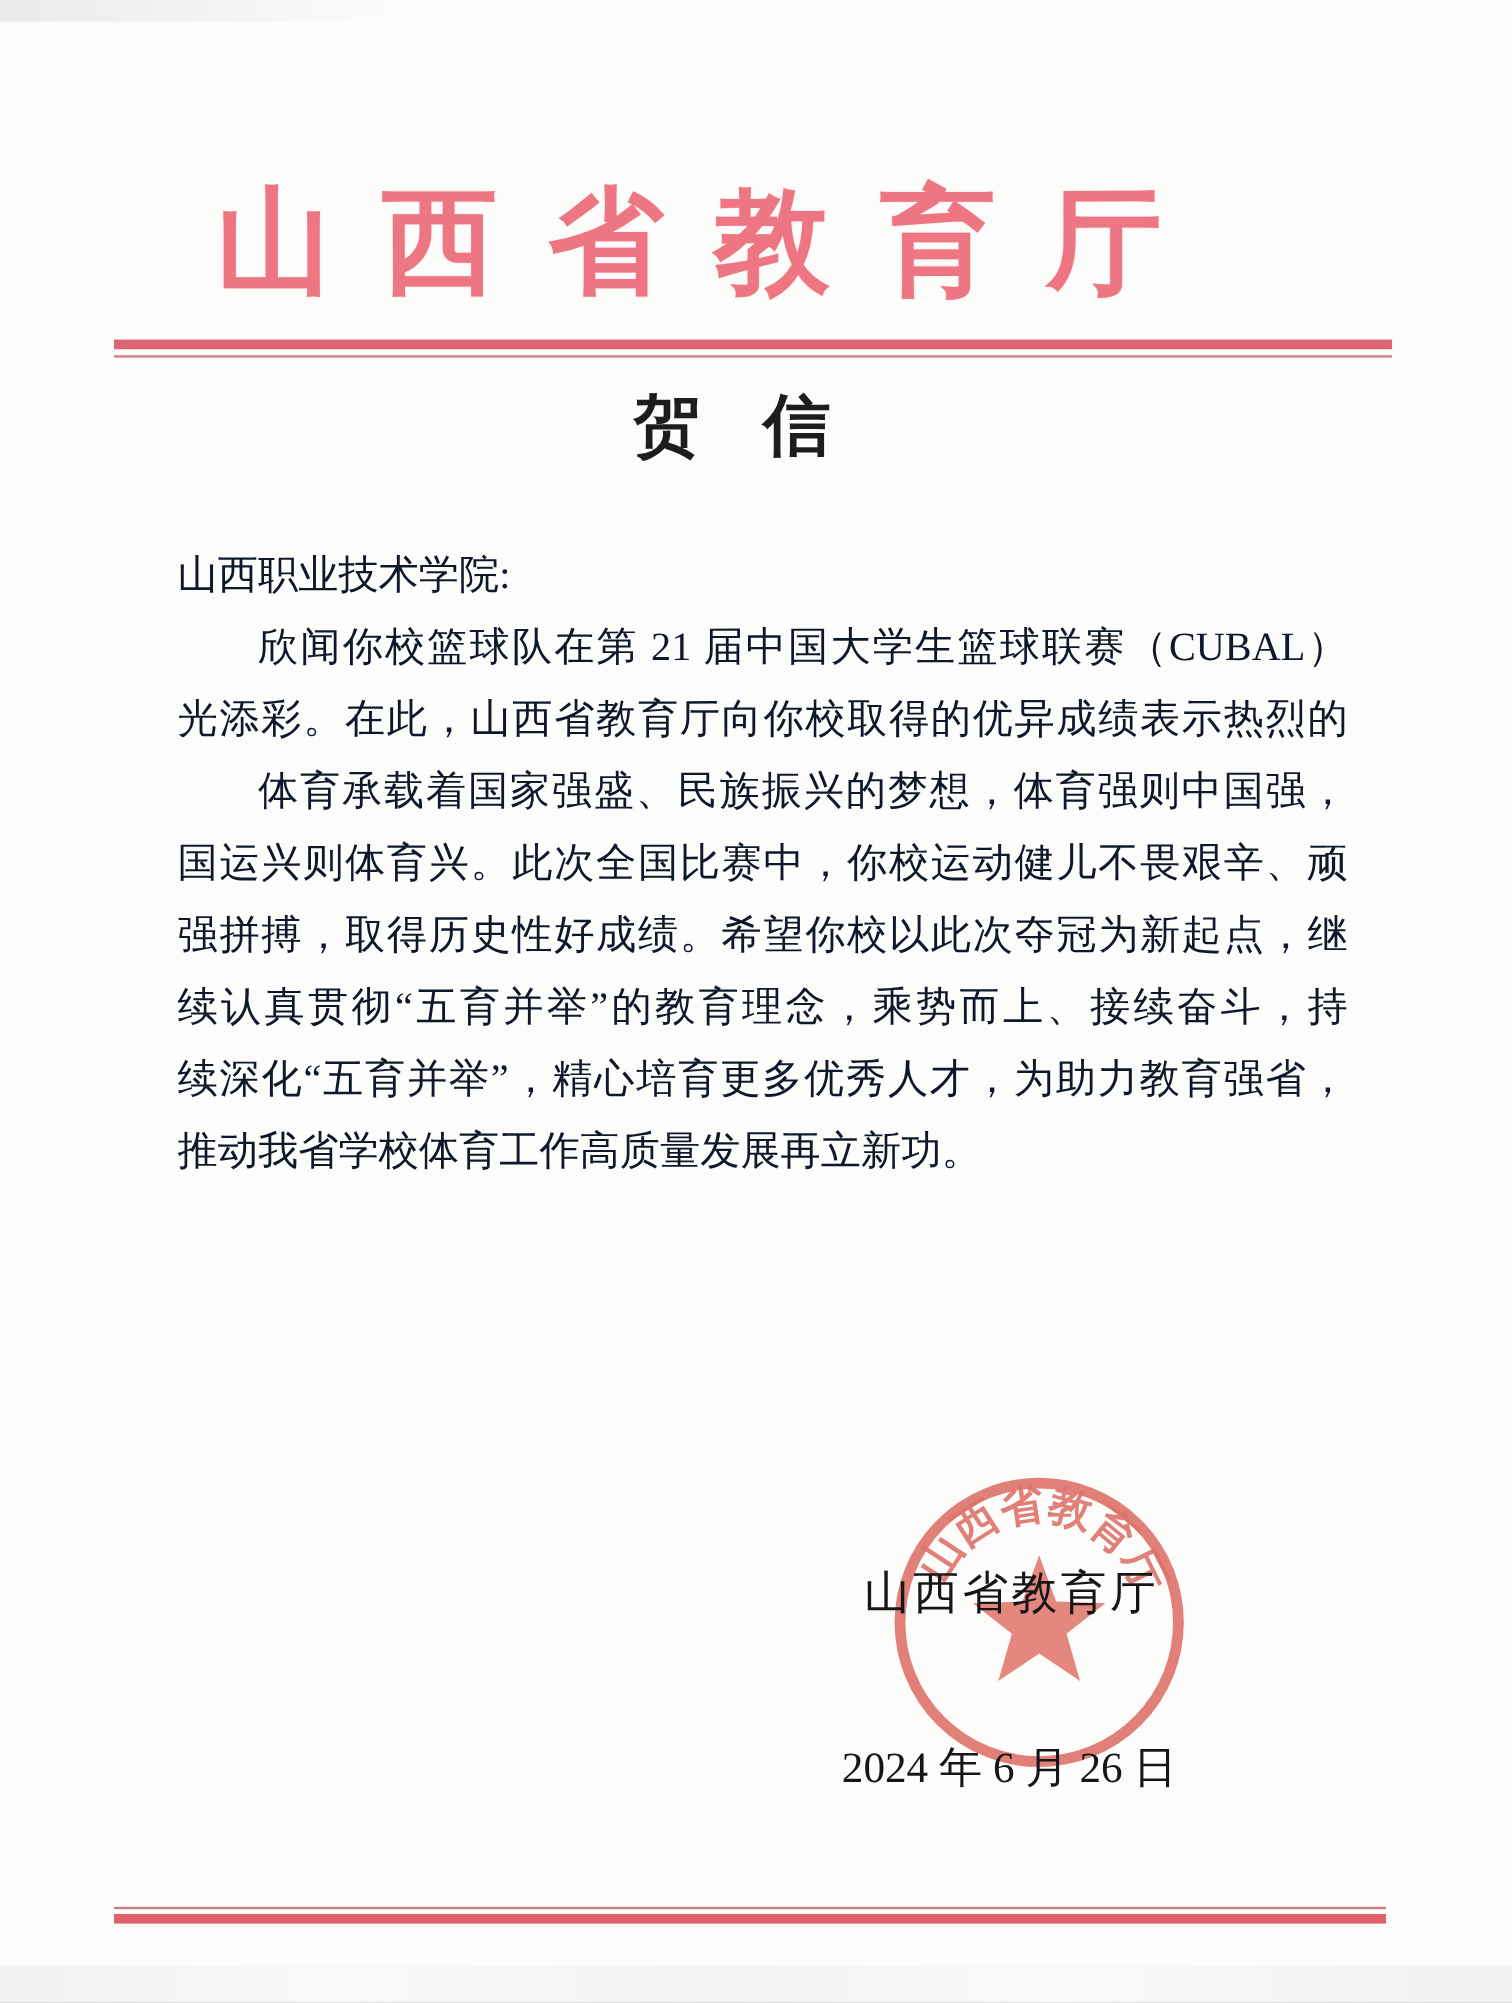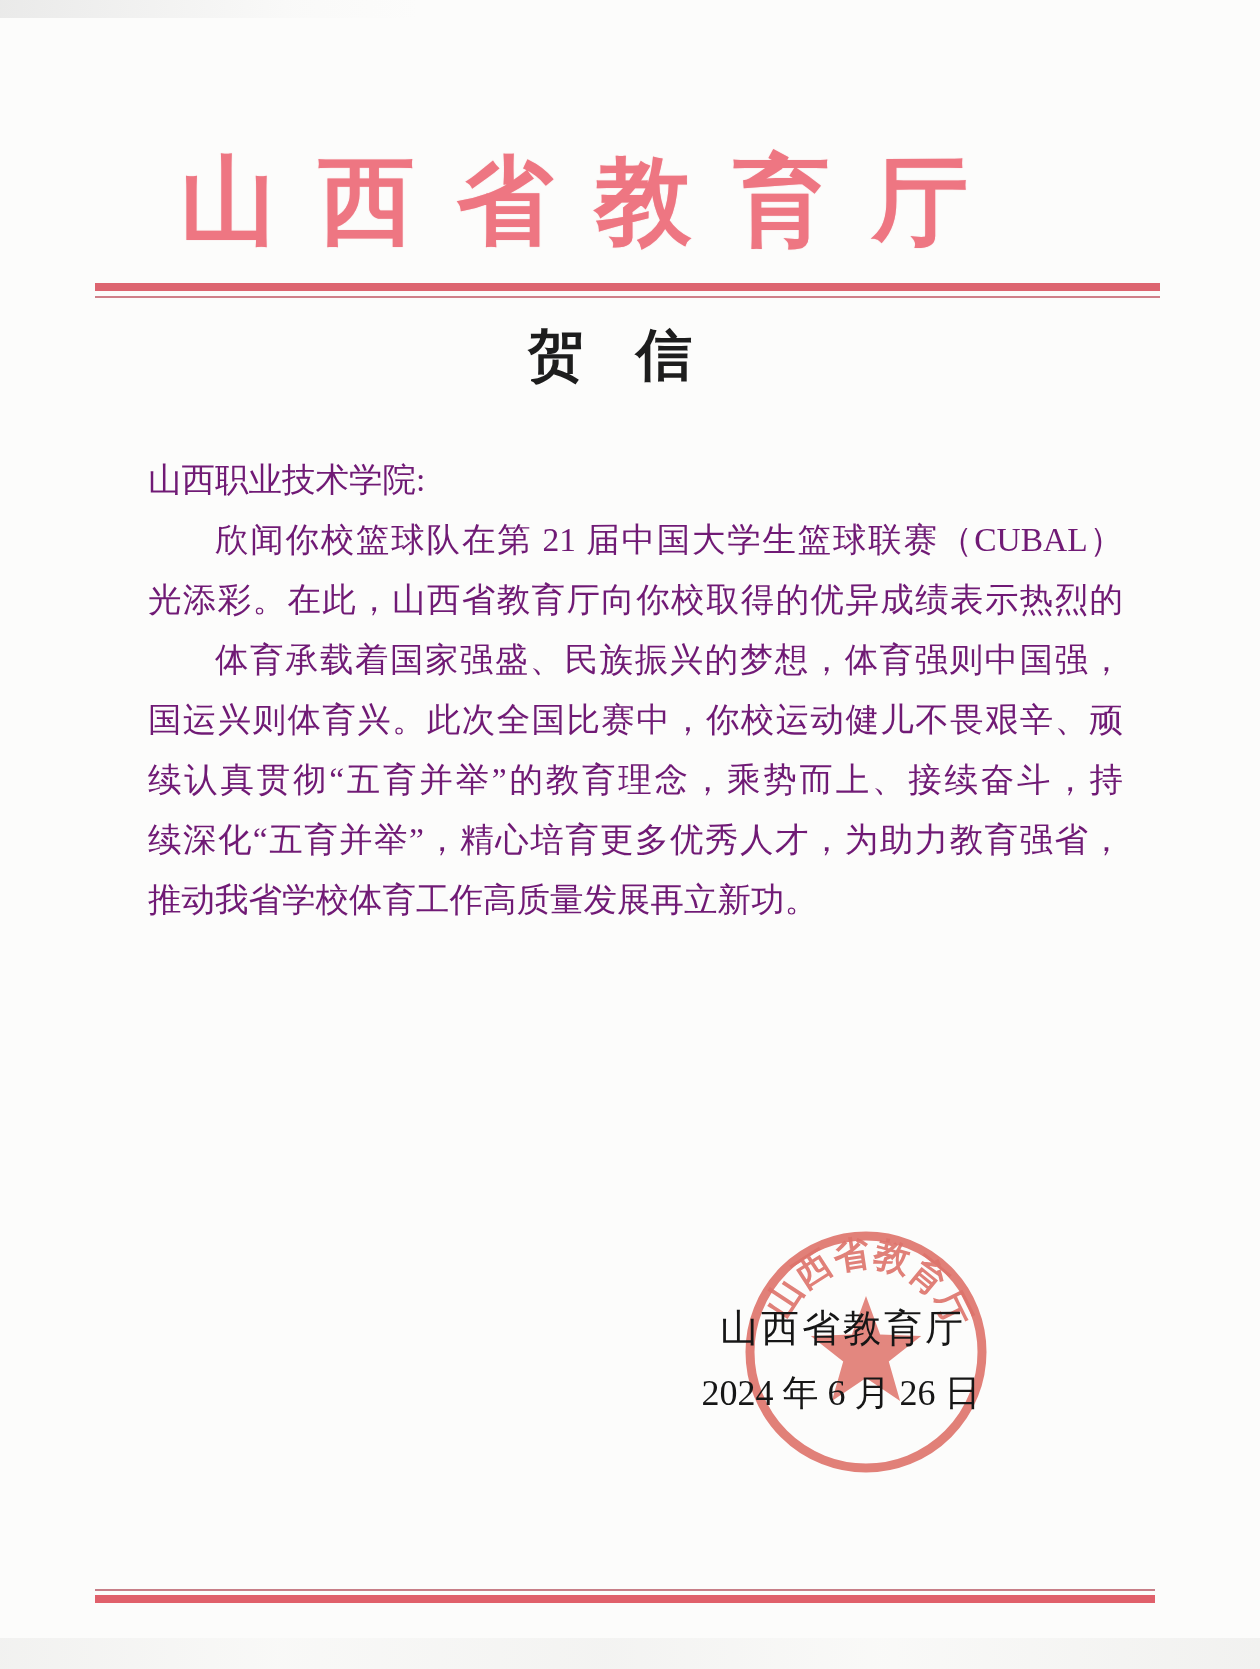--- a/index.html
+++ b/index.html
@@ -28,42 +28,42 @@
   .rule-bot-thick{top:1595px;height:8px;background:#e0606b;width:1060px;}
   
   .doc-title{
     position:absolute;left:150px;top:322px;width:920px;height:72px;
     display:flex;justify-content:center;gap:52px;
   }
   .doc-title .ch{font-size:56px;font-weight:bold;color:#1d1d1d;line-height:1.2;}
   
   .body-block{
     position:absolute;left:148px;top:450px;width:975px;
-    font-size:33.5px;color:#701a75;
+    font-size:33.5px;color:#0f172a;
   }
   .body-block .line{
     height:60px;line-height:60px;white-space:nowrap;
   }
   .body-block .line.fill{
     white-space:normal;
     text-align:justify;
     -moz-text-align-last:justify;
     text-align-last:justify;
   }
   .body-block .line.indent{padding-left:67px;}
   
   .seal{position:absolute;left:740px;top:1226px;width:252px;height:252px;opacity:.85;}
   
   .sig-org{
     position:absolute;top:1306px;left:720px;width:242px;
     text-align:center;font-size:38px;color:#161616;letter-spacing:3px;
     white-space:nowrap;line-height:44px;
   }
   .sig-date{
-    position:absolute;top:1372px;left:700px;width:282px;
+    position:absolute;top:1452px;left:700px;width:282px;
     text-align:center;font-size:36px;color:#161616;
     white-space:nowrap;line-height:42px;
   }
   
   .scan-band{
     position:absolute;left:0;top:1638px;width:1260px;height:31px;
     background:linear-gradient(90deg,#e9e9e7 0%,#f6f6f4 22%,#ececea 48%,#f7f7f5 70%,#e8e8e6 100%);
     opacity:.55;
   }
   .scan-smudge-top{
@@ -95,20 +95,21 @@
       <span class="ch">信</span>
     </div>
 
   <div class="body-block">
     <div class="line">山西职业技术学院:</div>
     <div id="body-lines">
         <div class="line fill indent">欣闻你校篮球队在第 21 届中国大学生篮球联赛（CUBAL）</div>
         <div class="line fill">光添彩。在此，山西省教育厅向你校取得的优异成绩表示热烈的</div>
         <div class="line fill indent">体育承载着国家强盛、民族振兴的梦想，体育强则中国强，</div>
         <div class="line fill">国运兴则体育兴。此次全国比赛中，你校运动健儿不畏艰辛、顽</div>
+        <div class="line fill">强拼搏，取得历史性好成绩。希望你校以此次夺冠为新起点，继</div>
         <div class="line fill">续认真贯彻“五育并举”的教育理念，乘势而上、接续奋斗，持</div>
         <div class="line fill">续深化“五育并举”，精心培育更多优秀人才，为助力教育强省，</div>
         <div class="line">推动我省学校体育工作高质量发展再立新功。</div>
       </div>
   </div>
 
   <svg class="seal" viewBox="0 0 252 252">
     <circle cx="126" cy="126" r="116" fill="none" stroke="#d85a51" stroke-width="9" opacity="0.9"></circle>
     <polygon points="126,70 140.1,108.6 181.2,110.1 148.8,135.4 160.1,174.9 126,152 91.9,174.9 103.2,135.4 70.8,110.1 111.9,108.6" fill="#dc645a" opacity="0.9"></polygon>
     <path id="sealArc" d="M 45.2,96.6 A 86,86 0 0,1 206.8,96.6" fill="none"></path>

